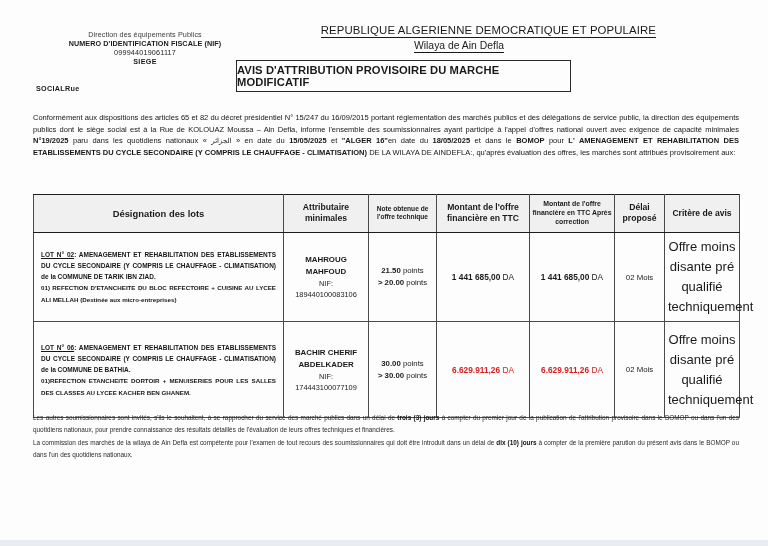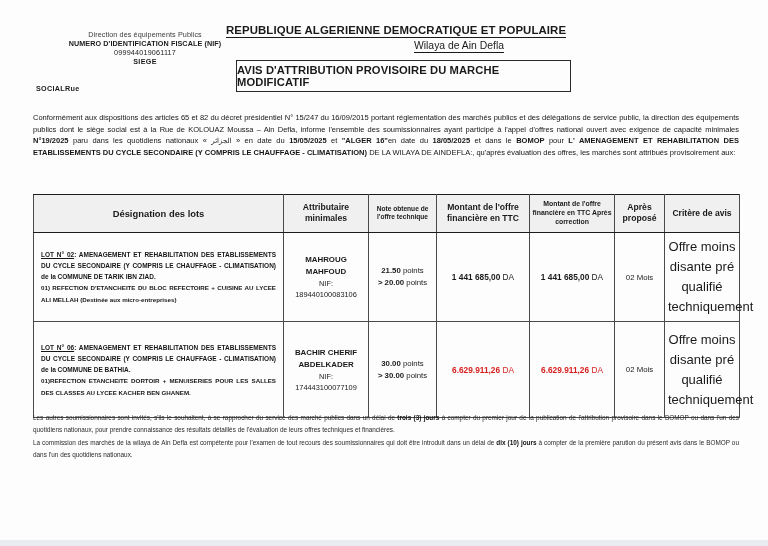--- a/index.html
+++ b/index.html
@@ -63,23 +63,23 @@
     margin-top: 18px;
     font-size: 7.2px;
     font-weight: bold;
     letter-spacing: .3px;
   }
   .rep-title {
     position: absolute;
     left: 226px;
     top: 24px;
     width: 430px;
-    text-align: left;
+    text-align: right;
     font-size: 11.4px;
-    font-weight: bold;
+    font-weight: normal;
     letter-spacing: .1px;
   }
   .rep-title span {
     border-bottom: 1.3px solid #1a1a1a;
     padding-bottom: 1px;
   }
   .wilaya {
     position: absolute;
     left: 226px;
     top: 40px;
@@ -292,21 +292,21 @@
         <col style="width:50px">
         <col style="width:75px">
       </colgroup>
       <thead>
         <tr>
           <th class="h-desig">Désignation des lots</th>
           <th class="h-attr">Attributaire minimales</th>
           <th class="h-note">Note obtenue de l'offre technique</th>
           <th class="h-mnt">Montant de l'offre financière en TTC</th>
           <th class="h-mnt2">Montant de l'offre financière en TTC Après correction</th>
-          <th class="h-delai">Après proposé</th>
+          <th class="h-delai">Délai proposé</th>
           <th class="h-crit">Critère de avis</th>
         </tr>
       </thead>
       <tbody>
 
         <tr class="row1">
           <td class="c-desig">
             <span class="lotno">LOT N° 02</span><span>: AMENAGEMENT ET REHABILITATION DES ETABLISSEMENTS DU CYCLE SECONDAIRE (Y COMPRIS LE CHAUFFAGE - CLIMATISATION) de la COMMUNE DE TARIK IBN ZIAD.</span><br>
             <span class="sub">01) REFECTION D'ETANCHEITE DU BLOC REFECTOIRE + CUISINE AU LYCEE ALI MELLAH (Destinée aux micro-entreprises)</span>
           </td>

